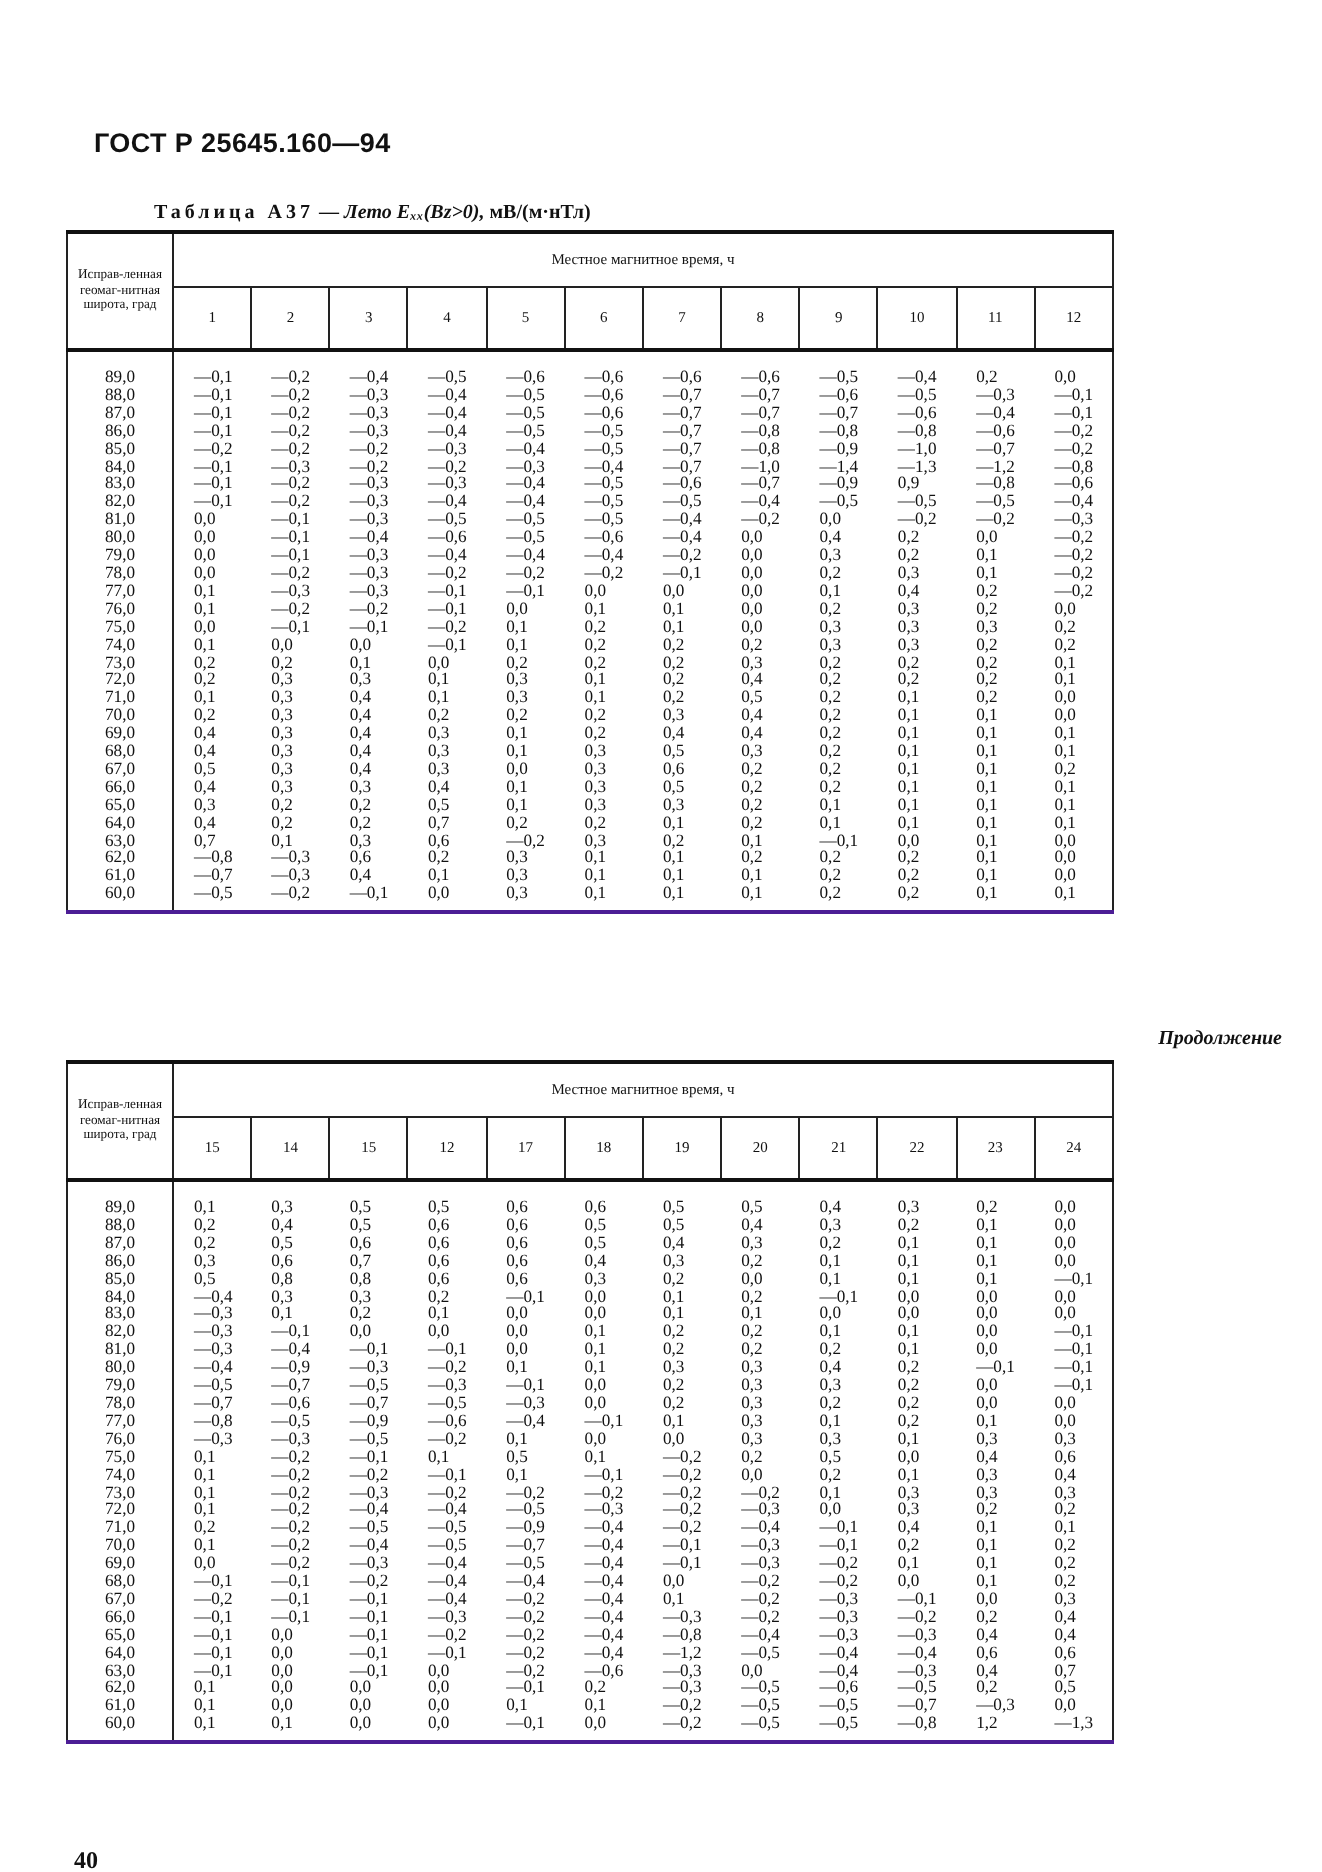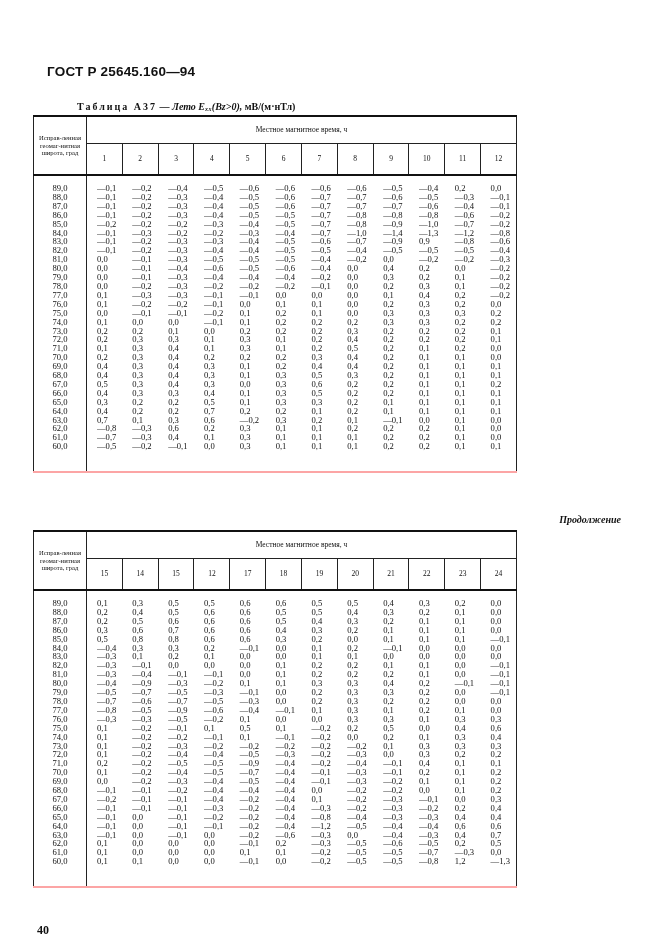--- a/index.html
+++ b/index.html
@@ -3,37 +3,37 @@
 <meta charset="utf-8">
 <style>
   html, body { margin:0; padding:0; background:#ffffff; }
   body { width:661px; height:936px; position:relative; overflow:hidden;
          font-family:"Liberation Serif","DejaVu Serif",serif; color:#111; }
   .doc-title { position:absolute; left:33px; top:64px; font-family:"Liberation Sans","DejaVu Sans",sans-serif;
                font-weight:bold; font-size:13.5px; letter-spacing:0.2px;margin-left:14px; }
   .caption { position:absolute; left:33px; top:101px; font-size:10px; font-weight:bold;margin-left:44px; }
   .caption .lbl { letter-spacing:2px; }
   .caption .it { font-style:italic; }
-  .cont-label { position:absolute; right:40px; top:514px; font-size:10px; font-style:italic; font-weight:bold; }
+  .cont-label { position:absolute; right:20px; top:514px; font-size:10px; font-style:italic; font-weight:bold; }
   .page-num { position:absolute; left:37px; top:923px; font-size:12px; font-weight:bold; }
 
-  table.gt { position:absolute; left:33px; width:484px; border-collapse:collapse; table-layout:fixed;
+  table.gt { position:absolute; left:33px; width:524px; border-collapse:collapse; table-layout:fixed;
              font-size:8.6px; line-height:8.9px; }
   table.gt th, table.gt td { padding:0; text-align:center; font-weight:normal; }
   table.gt thead th { border:1px solid #222; }
   table.gt thead tr.h1 th.span { height:26px; vertical-align:middle; font-size:7.5px; }
   table.gt thead tr.h2 th { height:30px; font-size:7.5px; }
   table.gt thead th.lat-h { font-size:6.6px; line-height:7.4px; vertical-align:middle; width:52px; }
   table.gt thead { border-top:2px solid #111; border-bottom:2px solid #111; }
   table.gt tbody td { border-left:1px solid #222; border-right:none; height:8.9px; white-space:nowrap; }
   table.gt tbody td.lat { border-left:1px solid #222; border-right:1px solid #222; }
   table.gt tbody td:last-child { border-right:1px solid #222; }
   table.gt tbody td.v { border-left:none; text-align:left; padding-left:10px; }
   table.gt tbody tr.first td { padding-top:8px; }
-  table.gt tbody tr.last td { padding-bottom:20px; border-bottom:2px solid #fca5a5; }
+  table.gt tbody tr.last td { padding-bottom:4px; border-bottom:2px solid #4c1d95; }
   #table1 { top:115px; }
   #table2 { top:530px; }
 </style>
 </head>
 <body>
 
 <div class="doc-title">ГОСТ Р 25645.160—94</div>
 
 <div class="caption">
   <span class="lbl">Таблица А37</span><span> — </span><span class="it">Лето</span><span class="it"> Eₓₓ(Bz&gt;0), </span><span>мВ/(м·нТл)</span>

